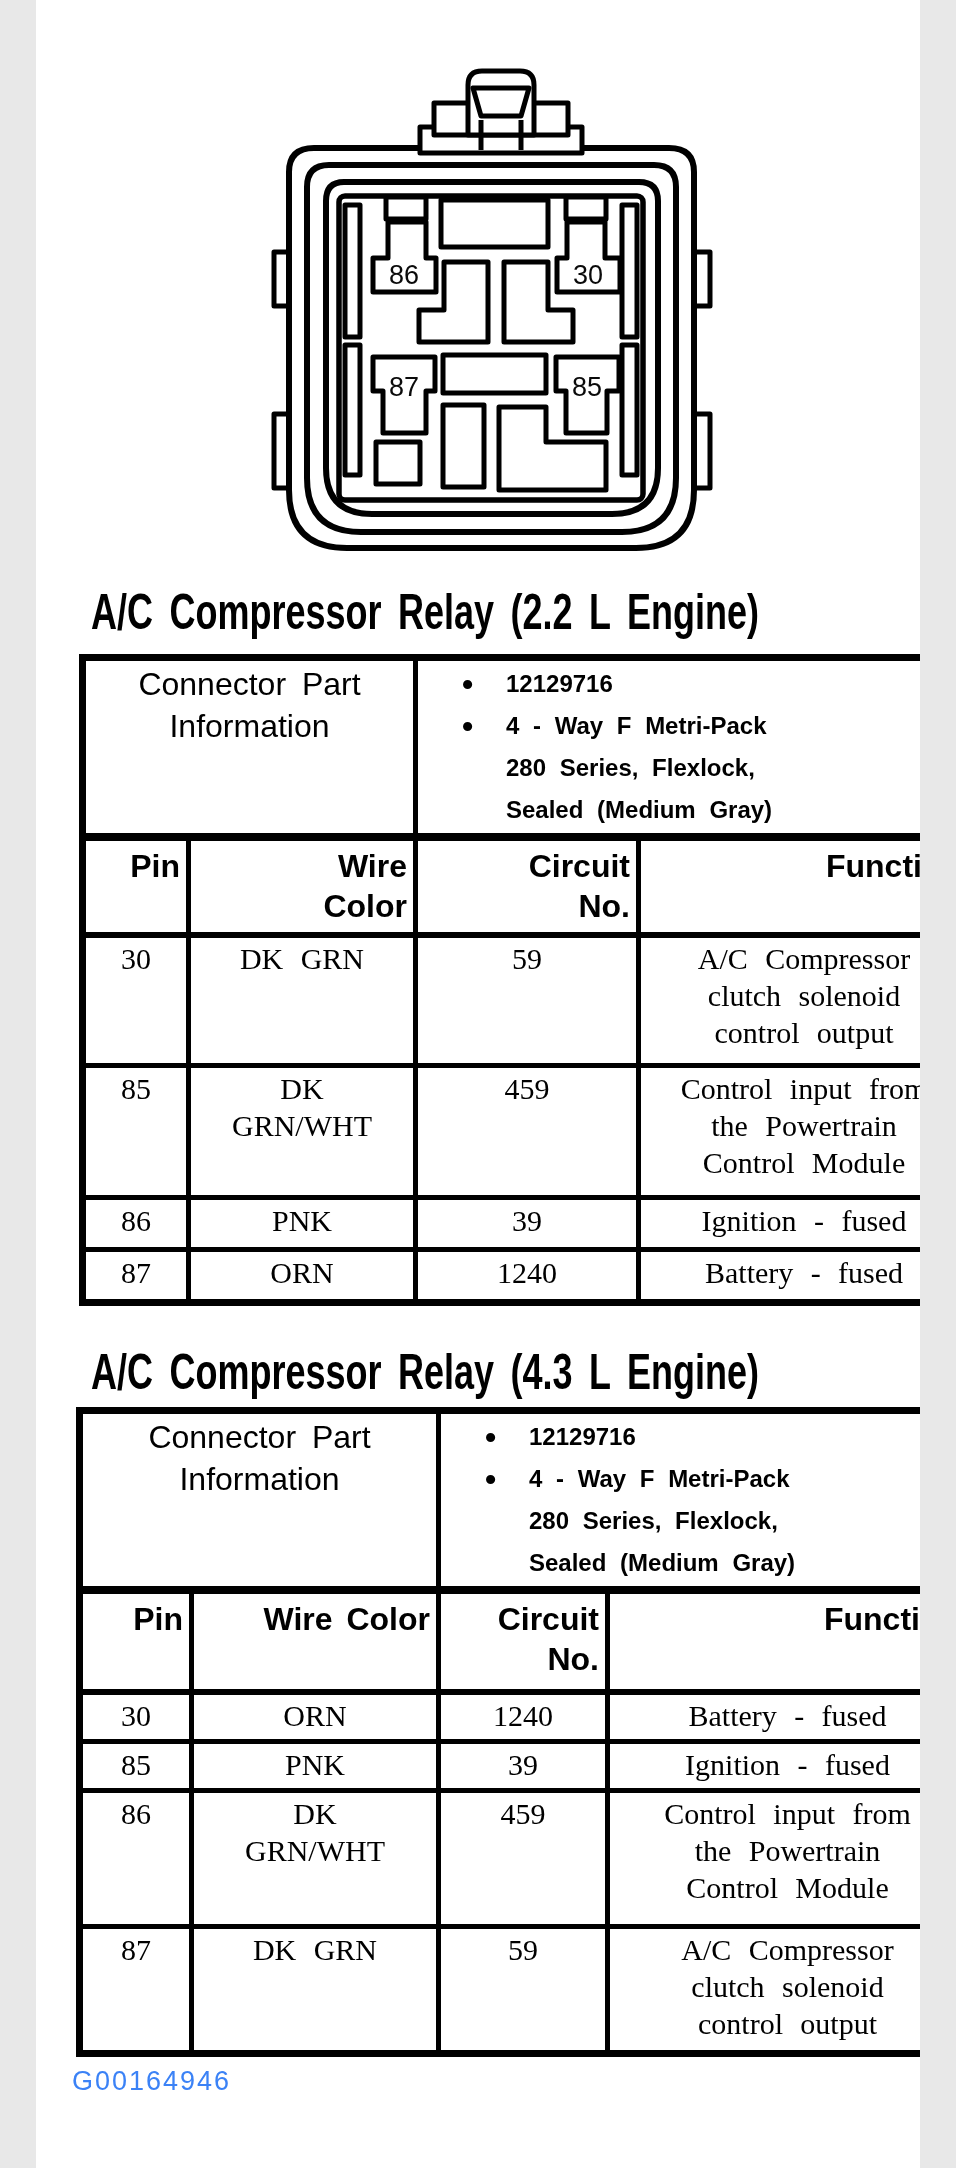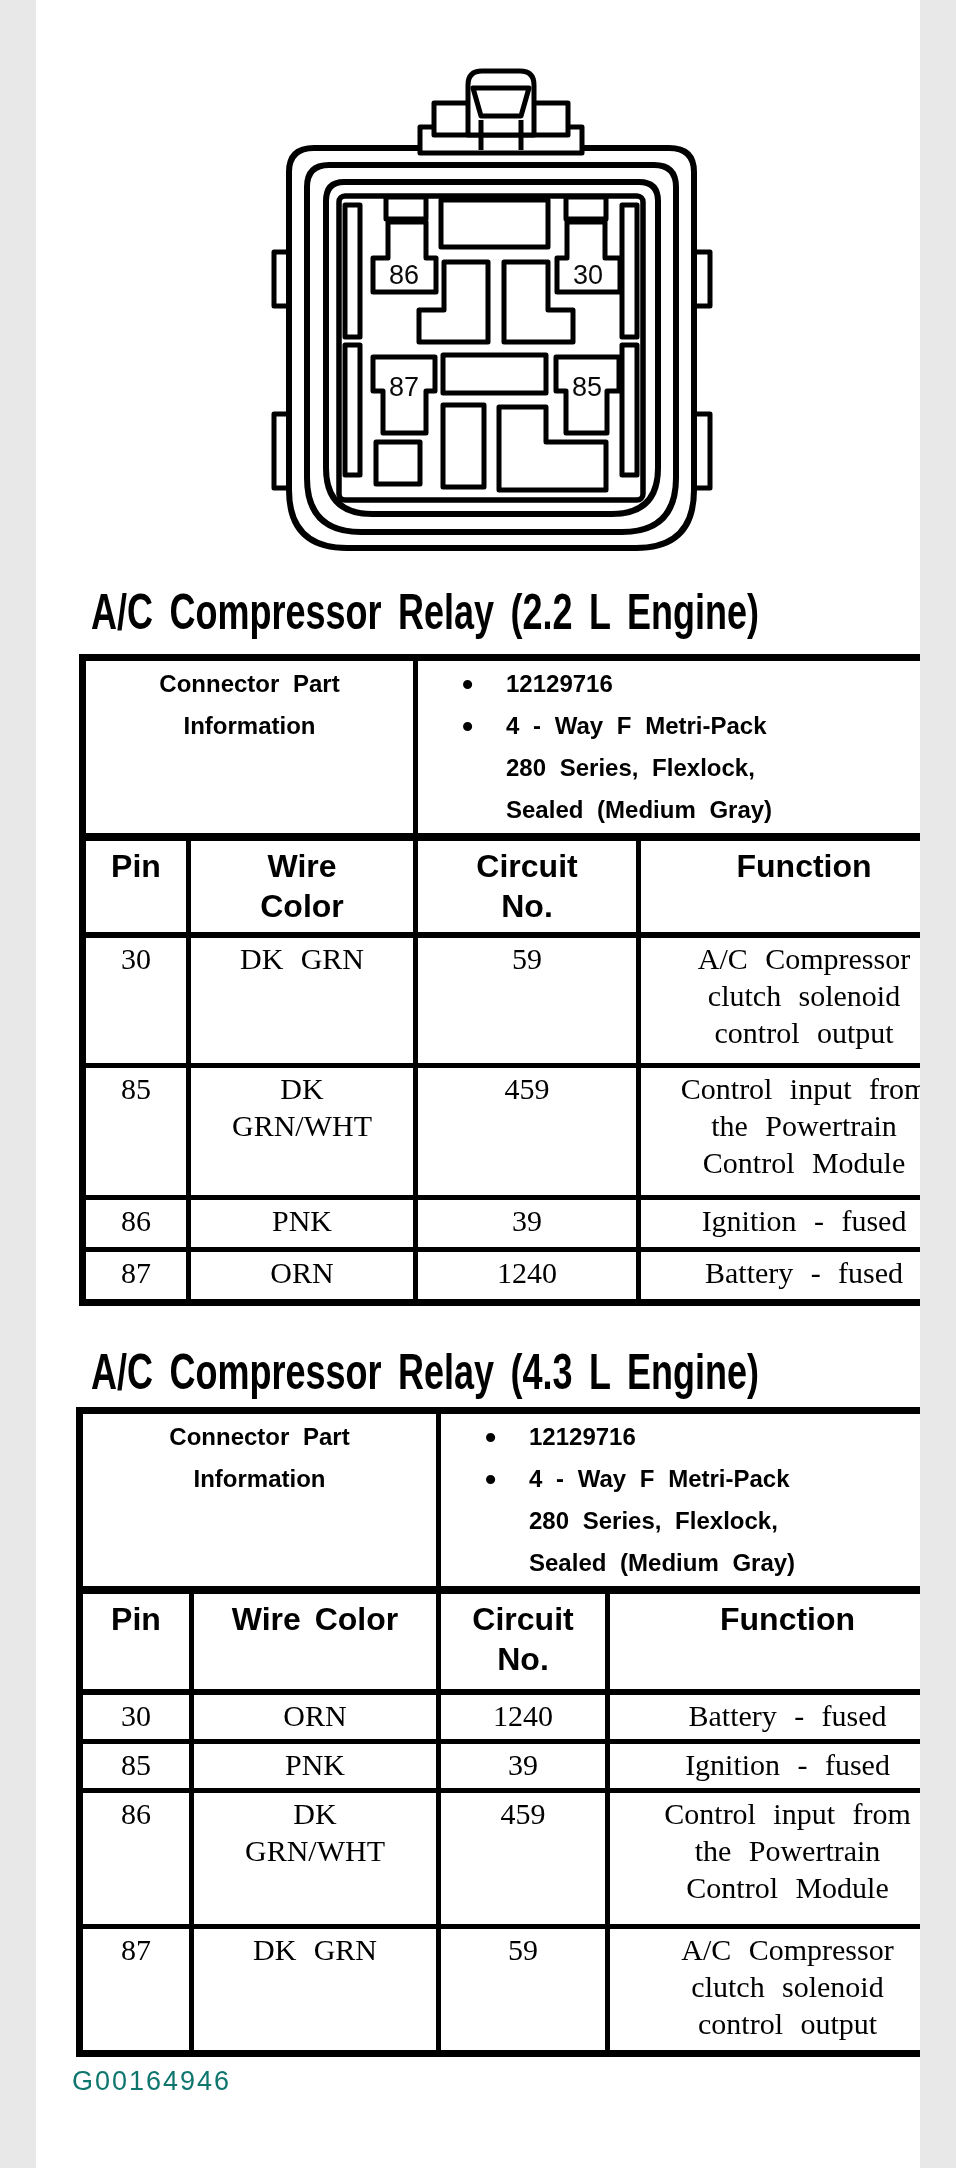--- a/index.html
+++ b/index.html
@@ -35,56 +35,56 @@
   }
   table.dtable td {
     border:5px solid #000; vertical-align:top; overflow:hidden;
     padding:2px 6px;
   }
   #table1 { left:43px;  top:654px;  width:888px; }
   #table2 { left:40px;  top:1407px; width:889px; }
 
   
   td.cell-partlabel {
-    text-align:center; font-weight:700; font-size:24px; line-height:42px;
+    text-align:center; font-weight:400; font-size:32px; line-height:42px;
     padding-top:8px; word-spacing:7px; white-space:pre-line;
   }
   td.cell-bullets { padding:8px 6px 4px 14px; }
   .bullet-line { display:flex; align-items:flex-start; }
   .bullet-dot {
     flex:none; width:44px; padding-left:38px;
     font-weight:700; font-size:32px; line-height:42px;
   }
   .bullet-text {
     font-weight:700; font-size:24px; line-height:42px;
     white-space:pre-line; word-spacing:7px;
   }
 
   
   tr.hdr td {
     border-top:8px solid #000; border-bottom:6px solid #000;
     font-weight:700; font-size:32px; line-height:40px;
-    text-align:center; white-space:pre-line; padding-top:5px;
+    text-align:right; white-space:pre-line; padding-top:5px;
     word-spacing:5px;
   }
 
   
   td.c-pin, td.c-wire, td.c-circ, td.c-func {
     font-family:"Liberation Serif", serif;
     font-size:30px; line-height:37px; white-space:pre-line;
     word-spacing:0.33em; padding-top:4px;
   }
   td.c-pin, td.c-wire, td.c-circ { text-align:center; }
   td.c-func { text-align:center; padding-left:10px; padding-right:8px; }
 
   
   .fig-id {
     position:absolute; left:36px; top:2066px;
     font-size:27px; line-height:30px; letter-spacing:2px;
-    color:#0f766e; font-weight:400;
+    color:#3b82f6; font-weight:400;
   }
 </style>
 </head>
 <body>
 
 <div class="page">
 
   <svg class="connector-svg" width="956" height="575" viewBox="0 0 956 575">
     <g fill="#ffffff" stroke="#000000" stroke-linejoin="round">
 

